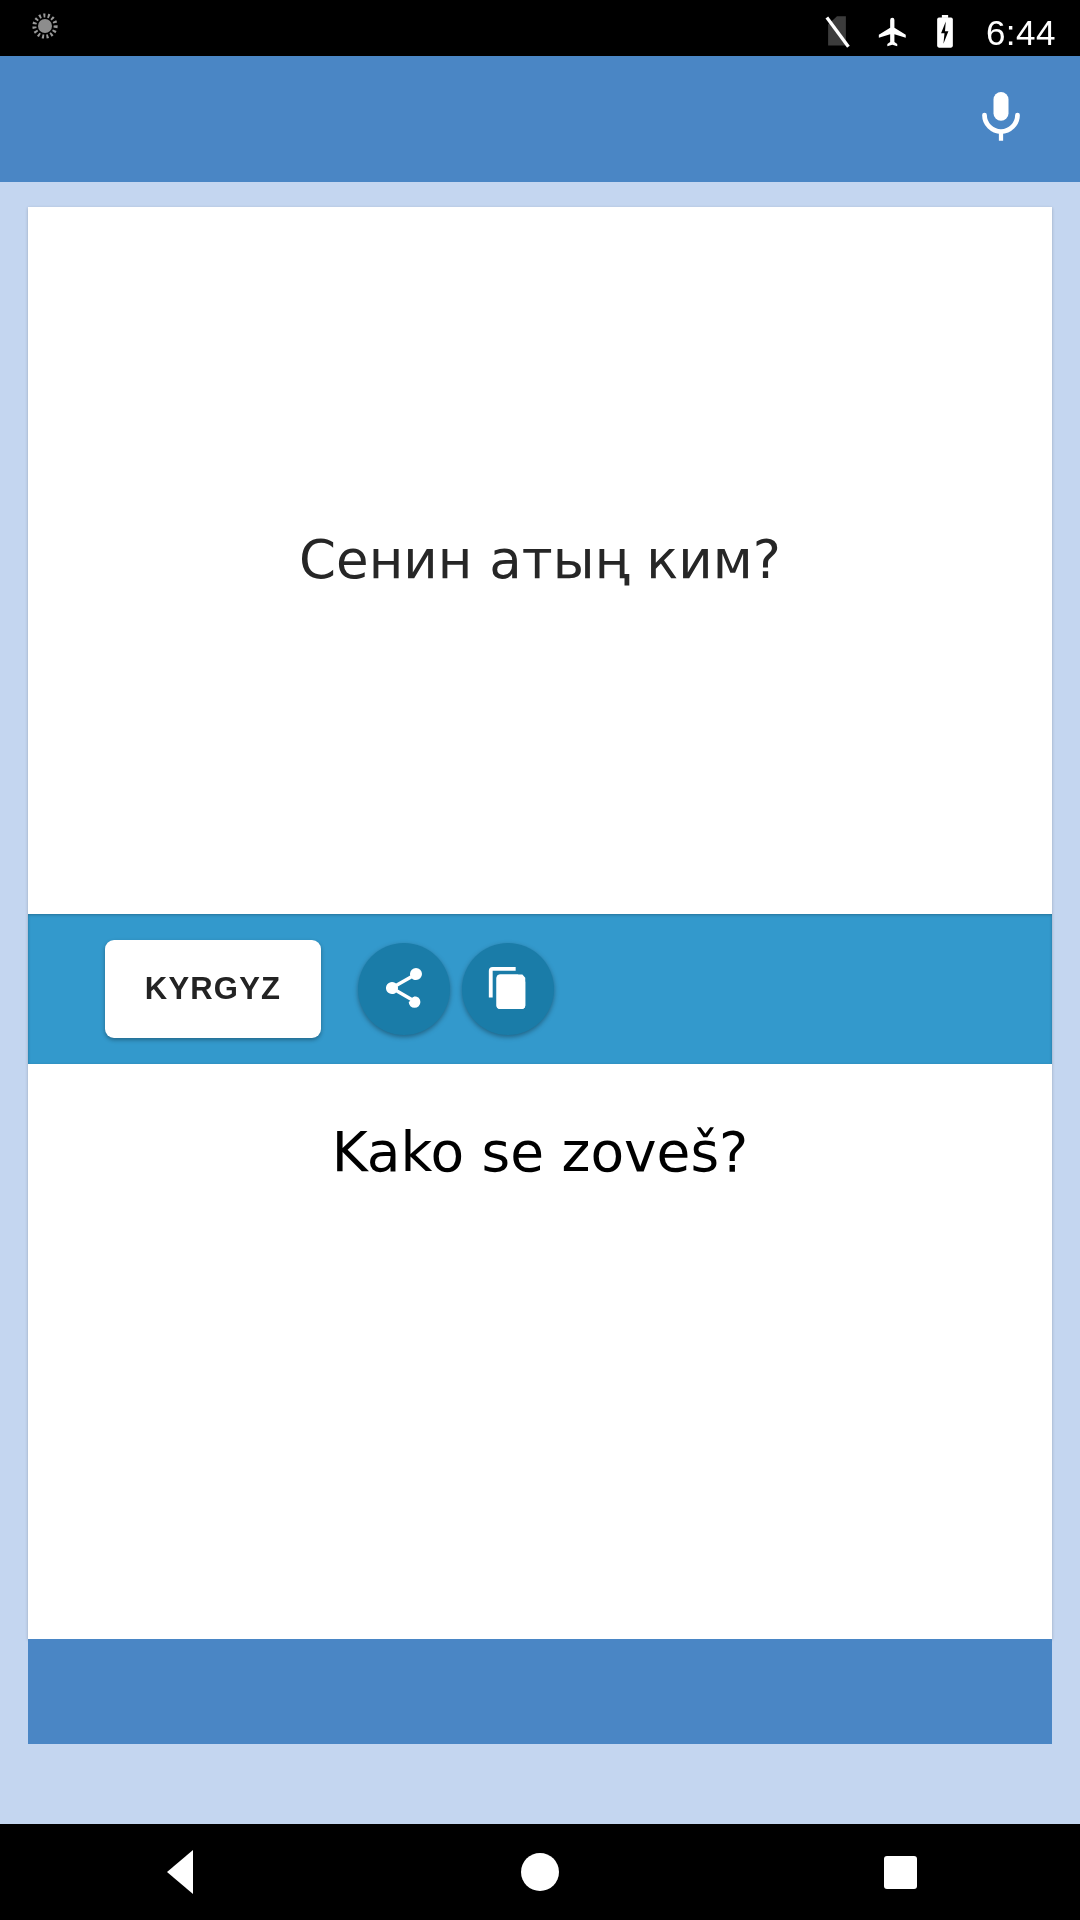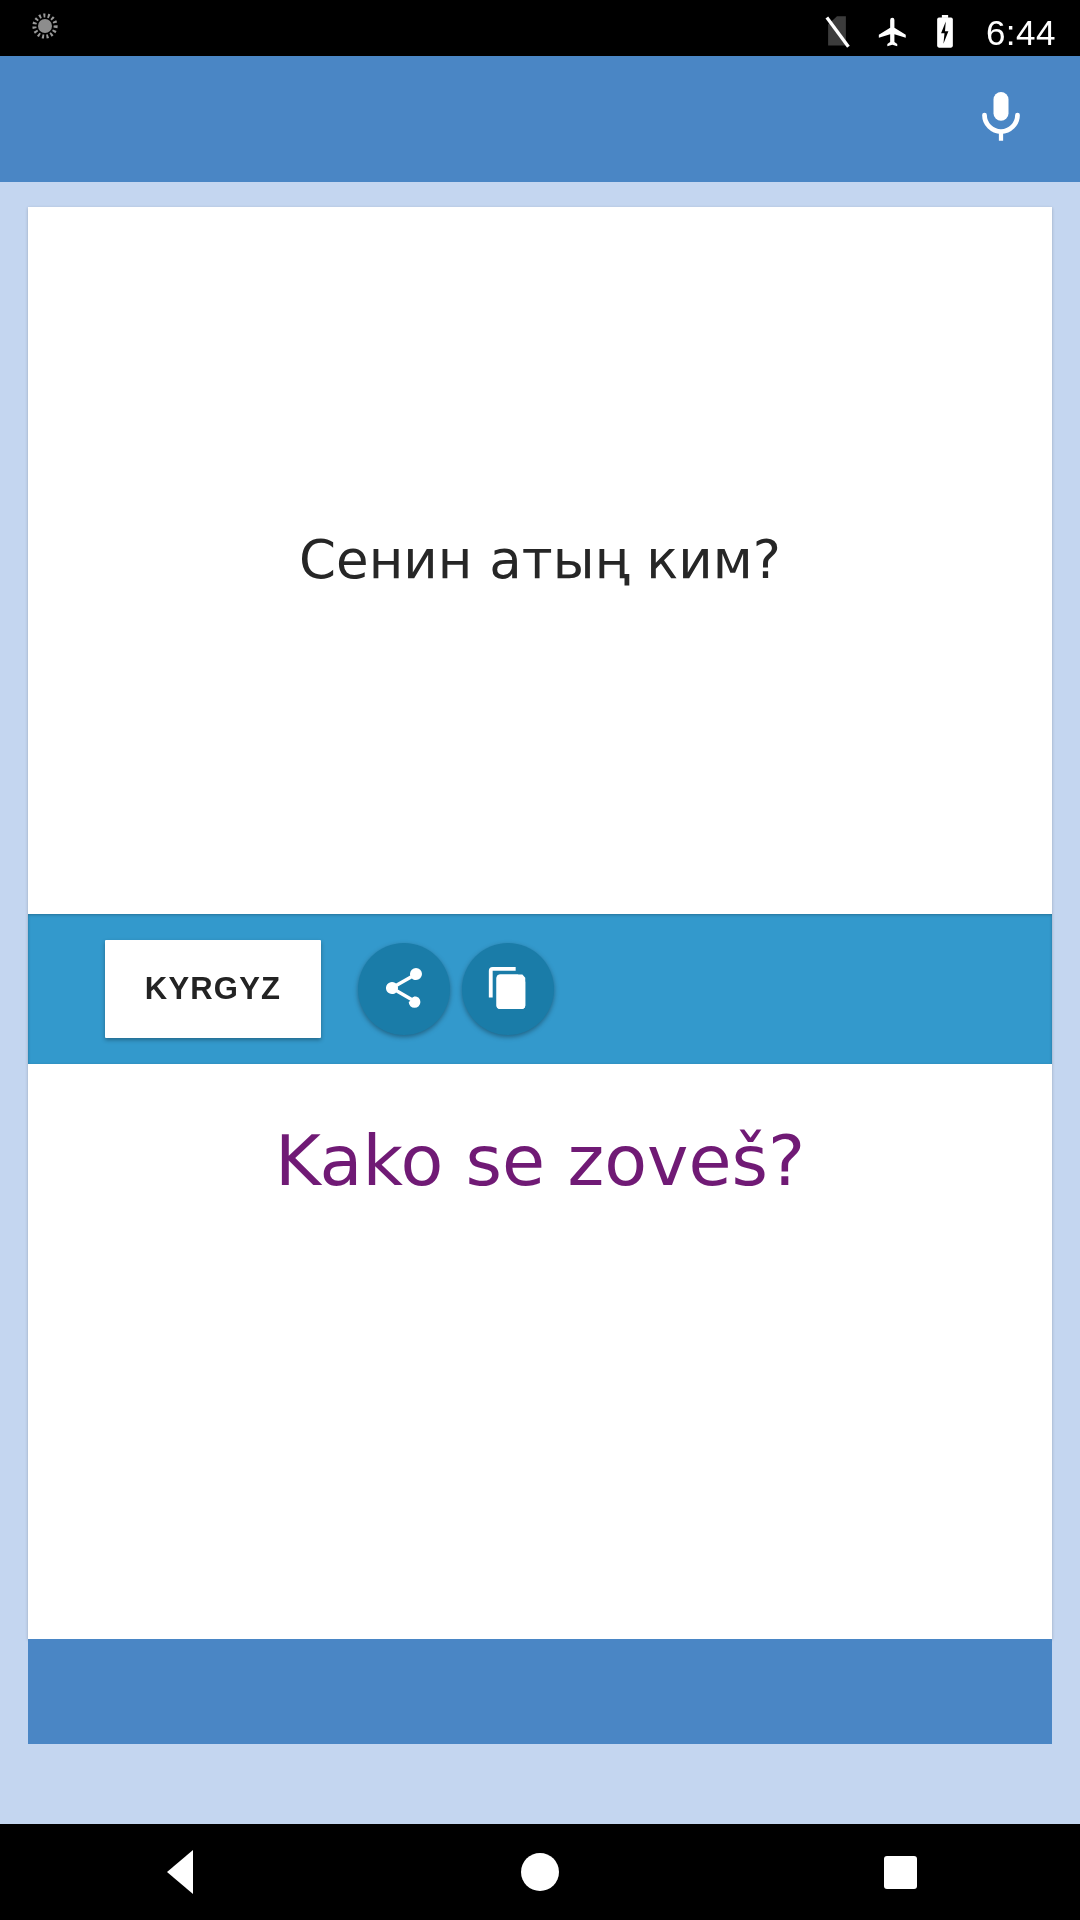--- a/index.html
+++ b/index.html
@@ -77,21 +77,21 @@
   #lang-toolbar {
     position:relative;
     width:100%; height:150px;
     background:#3399cc;
     display:flex; align-items:center;
     box-shadow:0 1px 3px rgba(0,0,0,0.25) inset;
   }
   .lang-button {
     height:98px;
     background:#fff;
-    border:none; border-radius:1px;
+    border:none; border-radius:9px;
     font-family:"Liberation Sans", sans-serif;
     font-size:31px; font-weight:700;
     letter-spacing:1.2px;
     color:#232323;
     box-shadow:0 2px 4px rgba(0,0,0,0.32);
     display:flex; align-items:center; justify-content:center;
     cursor:pointer;
   }
   #source-lang-button { position:absolute; left:77px; width:216px; }
   #target-lang-button { position:absolute; left:533px; width:216px; }
@@ -108,21 +108,21 @@
   }
   #share-fab { left:330px; }
   #copy-fab  { left:434px; }
 
   #target-pane {
     height:575px;
     align-items:flex-start;
     padding-top:54px;
   }
   #target-text {
-    font-size:70px; color:#701a75;
+    font-size:55px; color:#000000;
     font-weight:400; line-height:1.25;
     text-align:center;
     font-family:"DejaVu Sans", sans-serif;
   }
 
   
   #ad-band {
     position:absolute;
     left:28px; top:1639px;
     width:1024px; height:105px;

